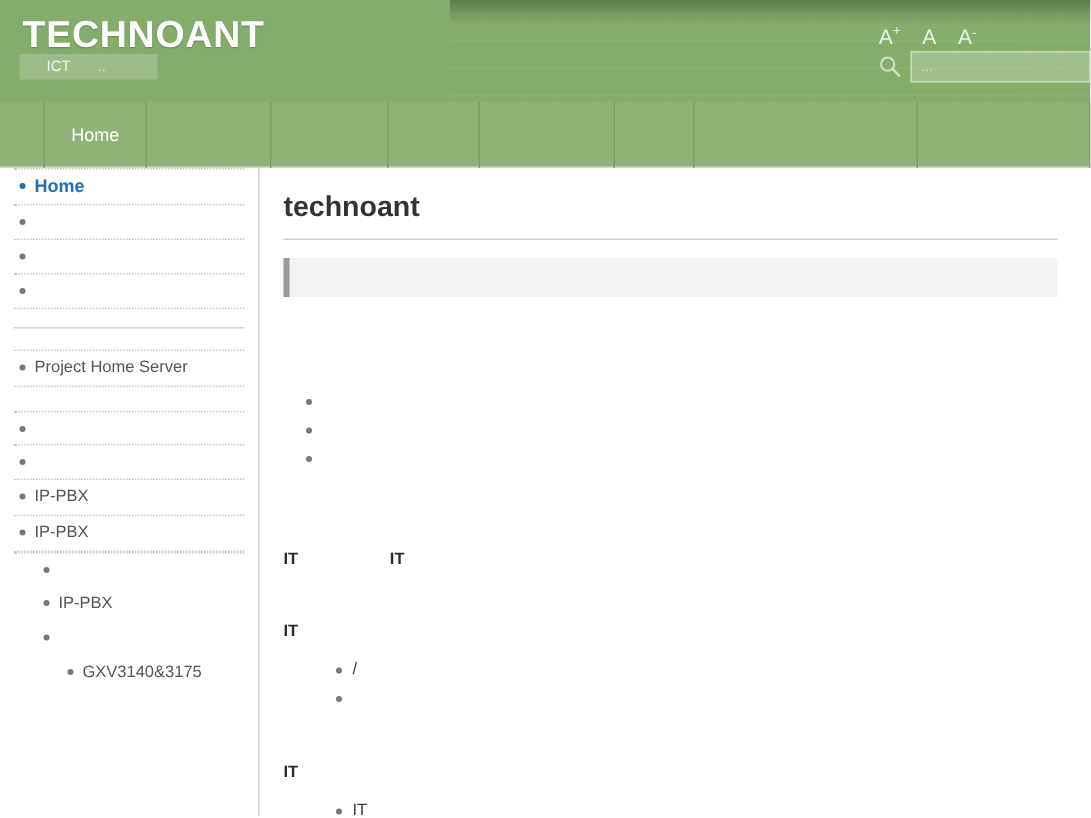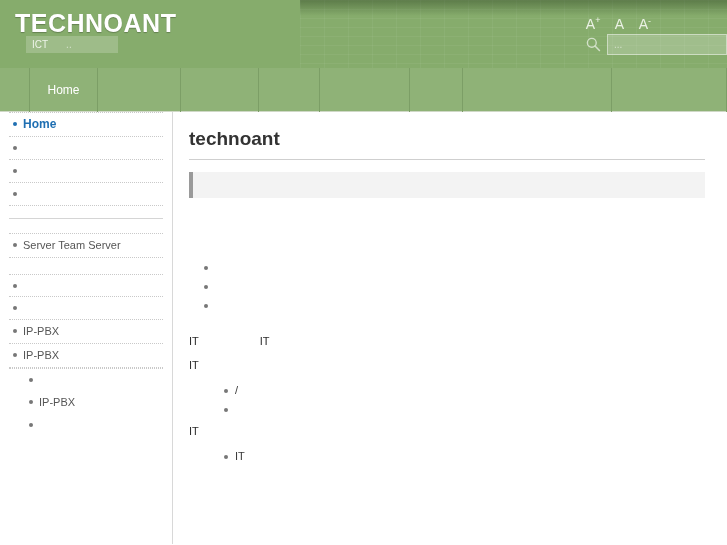--- a/index.html
+++ b/index.html
@@ -68,25 +68,24 @@
   #site-subtitle {
     position: absolute;
     left: 13px;
     top: 36px;
     width: 92px;
     height: 17px;
     background: rgba(255,255,255,0.20);
     color: #eef4e9;
     font-size: 10px;
     line-height: 17px;
-    padding-left: 6px;
+    padding-left: 18px;
     white-space: nowrap;
     overflow: hidden;
     z-index: 3;
-    margin-left: 13px;
   }
   #site-subtitle .sub-dim { color: rgba(255,255,255,0.55); padding-left: 18px; }
 
   
   #font-size-controls {
     position: absolute;
     right: 76px;
     top: 15px;
     z-index: 3;
     color: #e7eee0;
@@ -226,21 +225,21 @@
     margin-bottom: 14px;
   }
   #content .c-para {
     font-size: 11px;
     color: #3a3a3a;
     line-height: 16px;
     min-height: 16px;
     margin: 0 0 8px 0;
     white-space: pre;
   }
-  #content .c-para.bold { font-weight: normal; color: #2c2c2c; }
+  #content .c-para.bold { font-weight: bold; color: #2c2c2c; margin-top: 32px; }
   #content .c-spacer { height: 46px; }
   #content .c-spacer-sm { height: 14px; }
   #content ul.c-list {
     list-style: none;
     margin: 0 0 4px 0;
     padding: 0 0 0 26px;
   }
   #content ul.c-list li {
     position: relative;
     font-size: 11px;
@@ -304,33 +303,34 @@
 
   <div id="sidebar">
     <div id="sb-group-1">
         <div class="sb-item active">Home</div>
         <div class="sb-item"></div>
         <div class="sb-item"></div>
         <div class="sb-item"></div>
       </div>
     <div class="sb-rule"></div>
     <div id="sb-group-2">
-        <div class="sb-item">Server Team Server</div>
+        <div class="sb-item">Project Home Server</div>
       </div>
     <div class="sb-gap"></div>
     <div id="sb-group-3">
         <div class="sb-item"></div>
         <div class="sb-item"></div>
         <div class="sb-item">IP-PBX</div>
         <div class="sb-item">IP-PBX</div>
       </div>
     <div id="sb-group-4">
         <div class="sb-item lvl2"></div>
         <div class="sb-item lvl2">IP-PBX</div>
         <div class="sb-item lvl2"></div>
+        <div class="sb-item lvl3">GXV3140&amp;3175</div>
       </div>
   </div>
 
   <div id="content">
     <div id="page-title">technoant</div>
     <div id="callout">
       <span></span>
     </div>
 
     <div class="c-spacer"></div>

